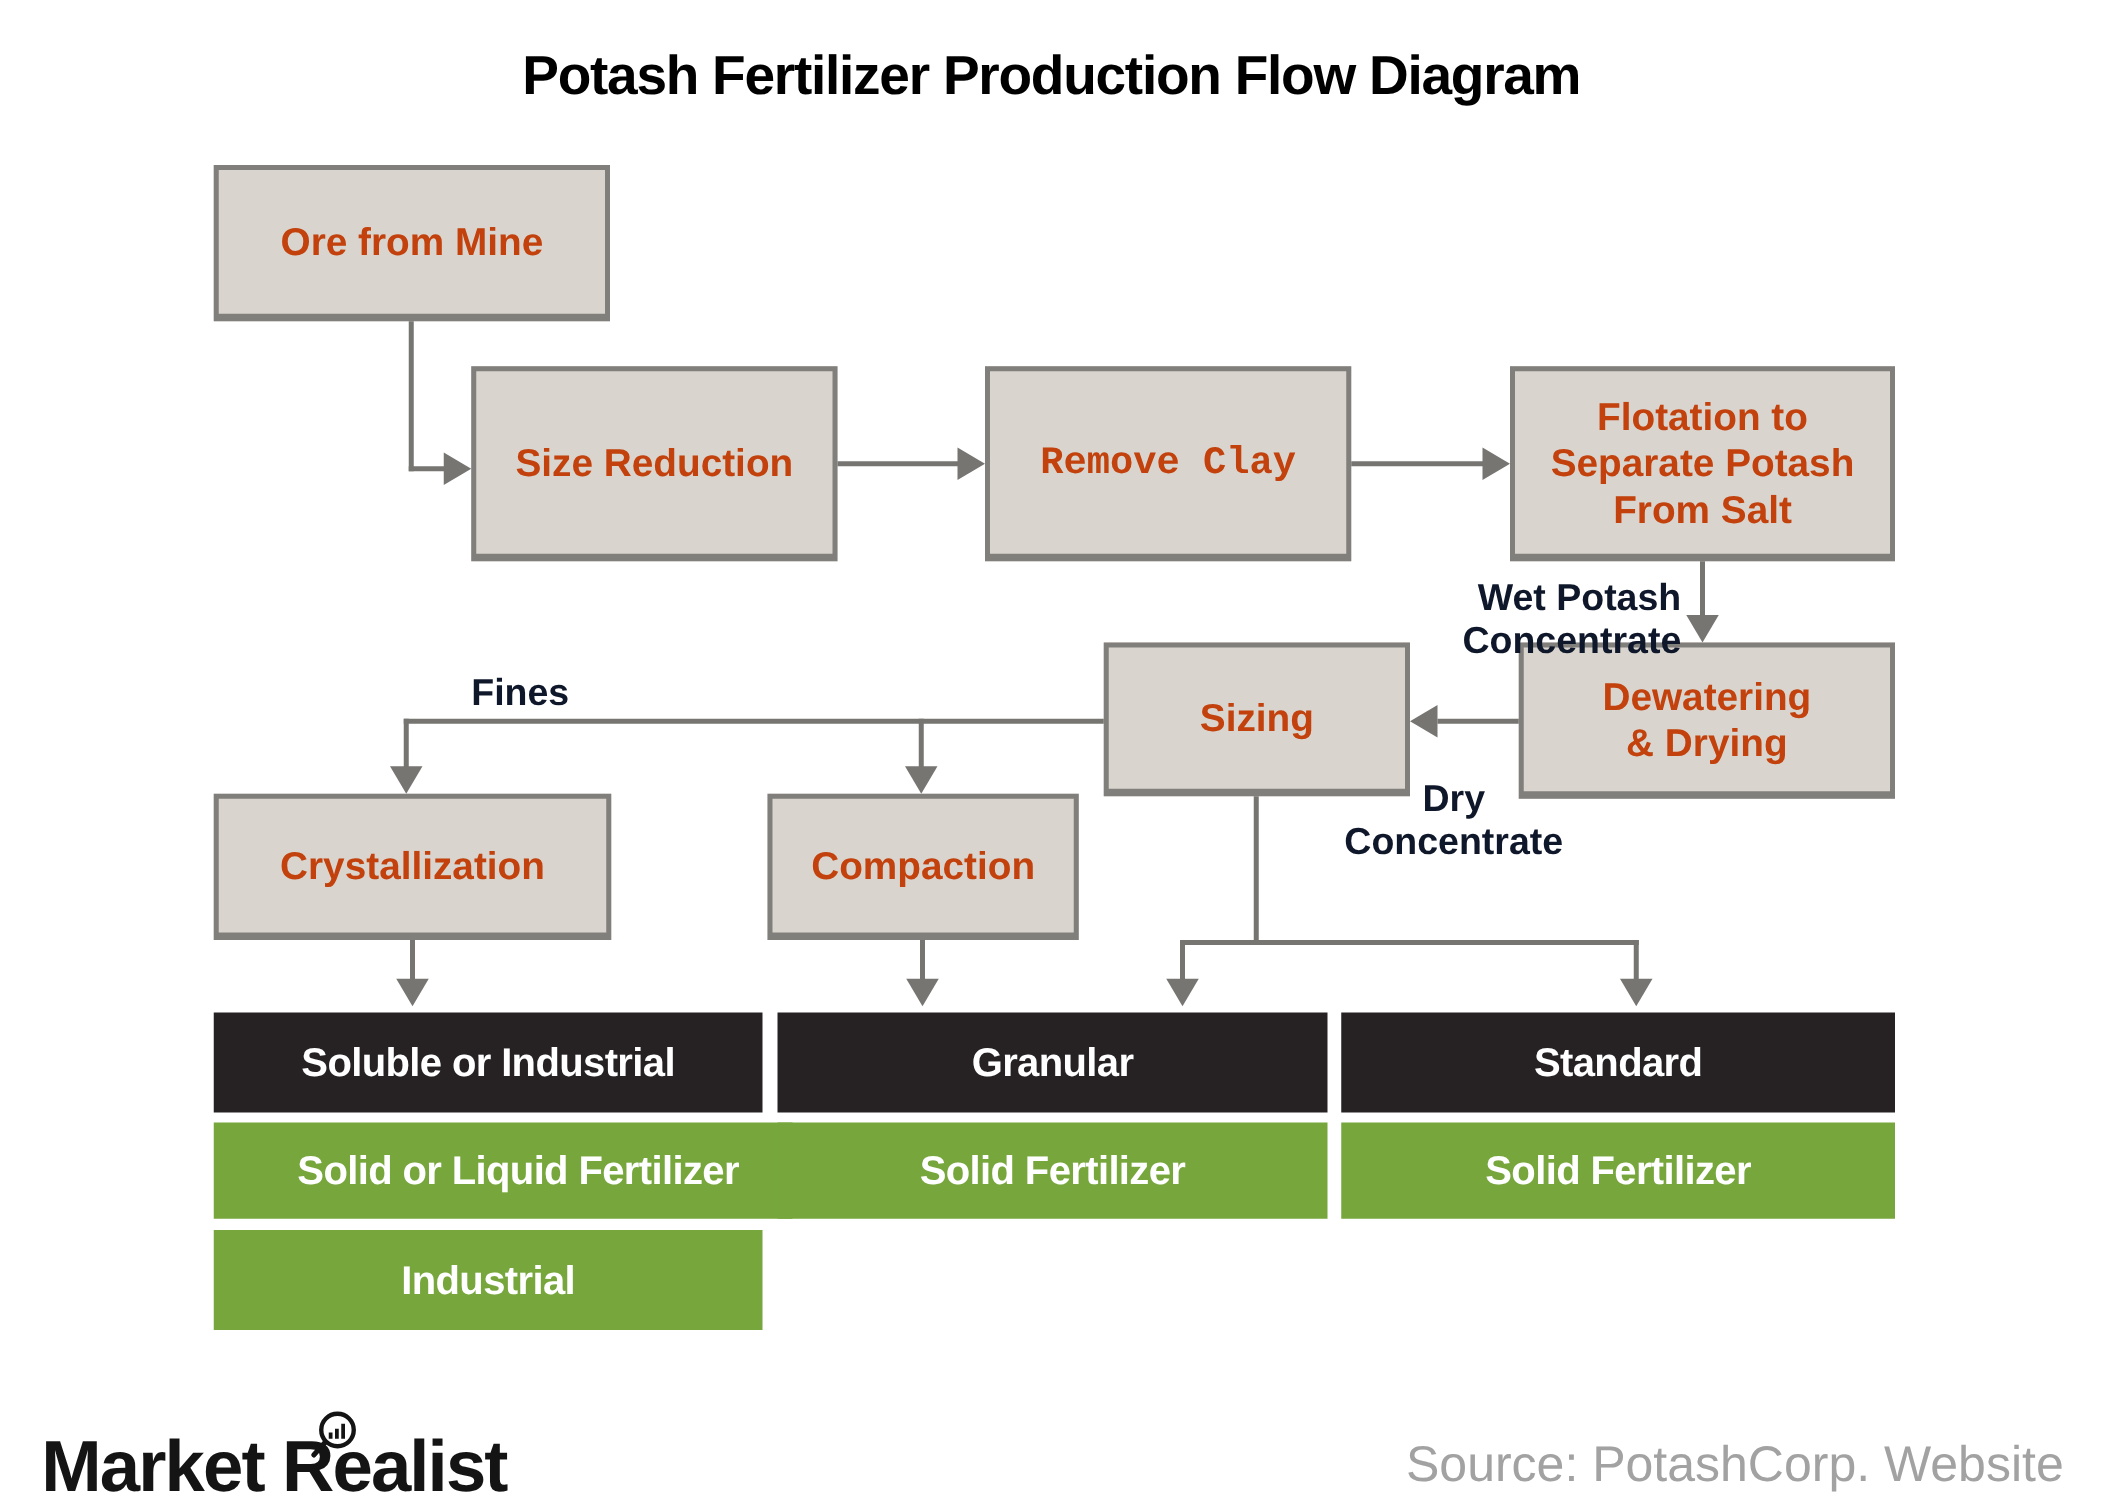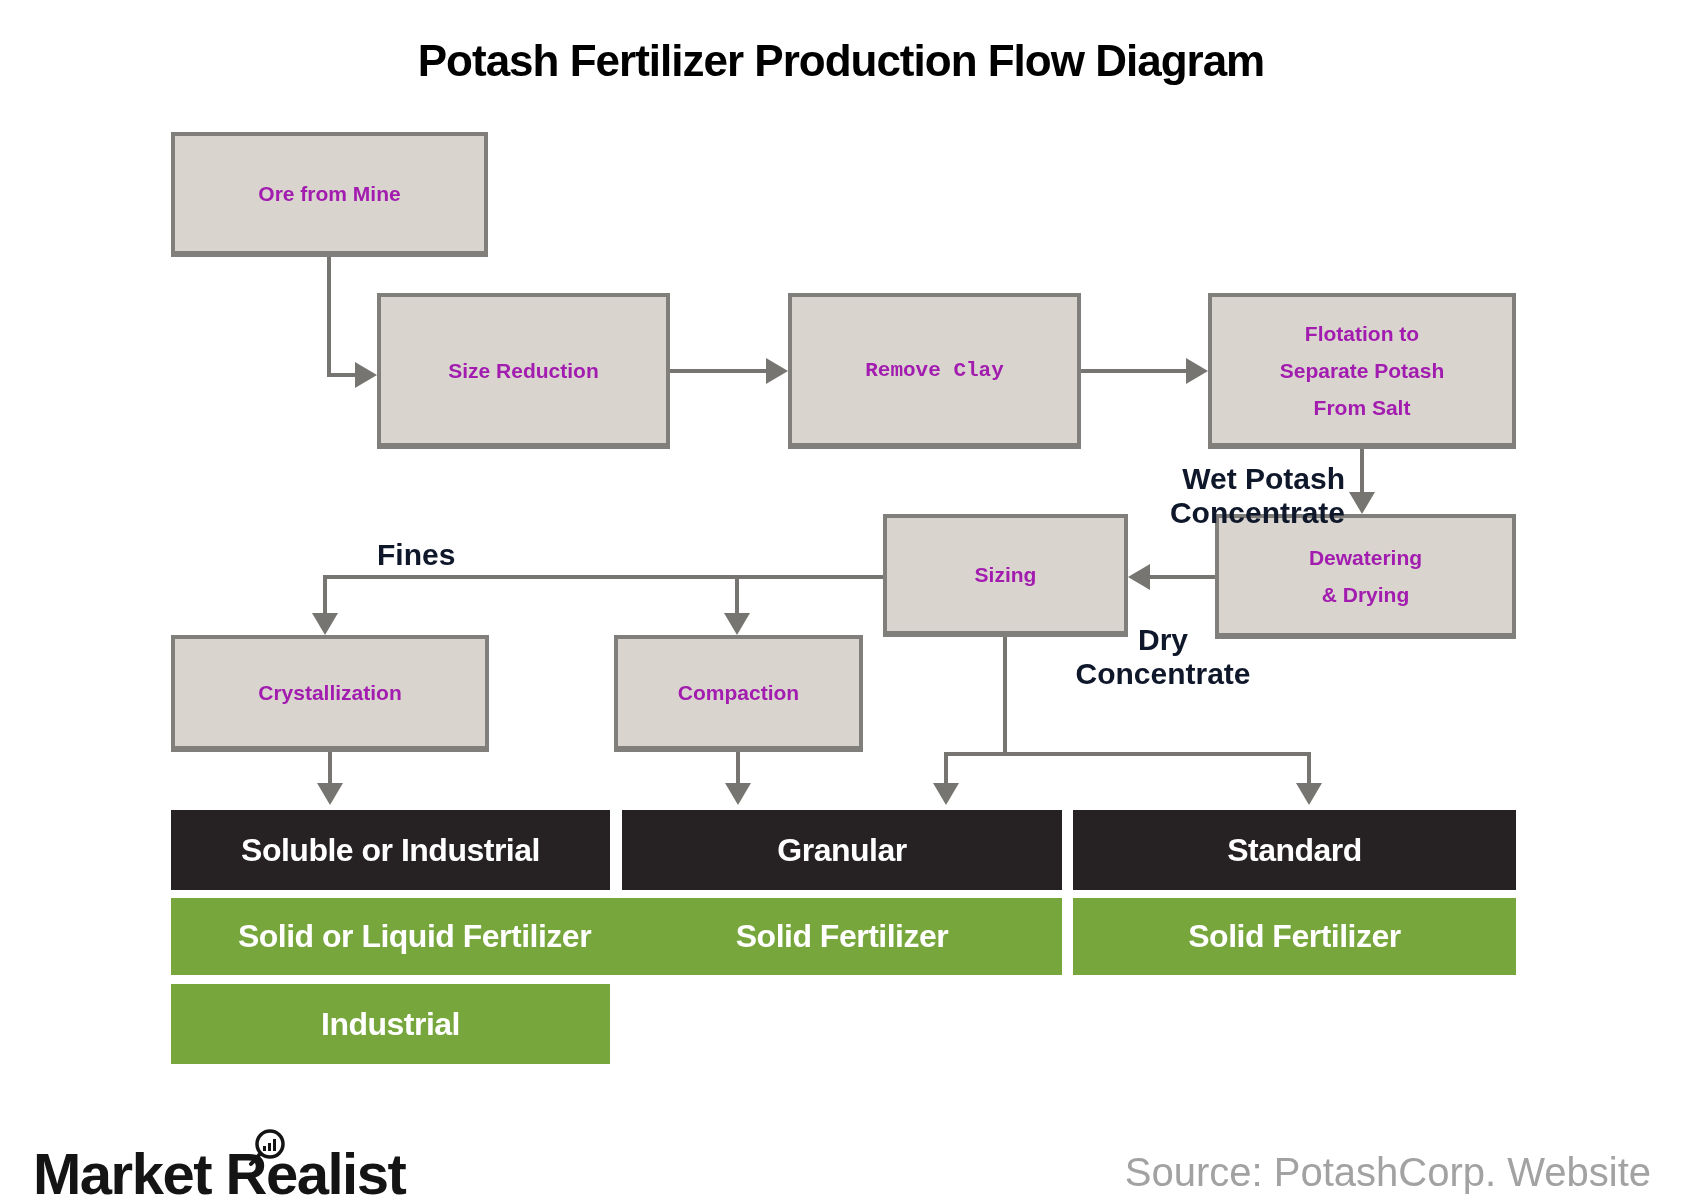--- a/index.html
+++ b/index.html
@@ -26,23 +26,23 @@
     background: #d9d5ce;
     border: 4px solid #817f7c;
     border-bottom-width: 6px;
     box-sizing: border-box;
     display: flex;
     align-items: center;
     justify-content: center;
     text-align: center;
   }
   .pbox span {
-    font-size: 21px;
+    font-size: 31px;
     font-weight: bold;
-    color: #a21caf;
+    color: #c2410c;
     line-height: 37px;
     white-space: pre-line;
   }
   .line { position: absolute; background: #767572; }
   .arrow-right {
     position: absolute; width: 0; height: 0;
     border-top: 13px solid transparent;
     border-bottom: 13px solid transparent;
     border-left: 22px solid #767572;
   }

